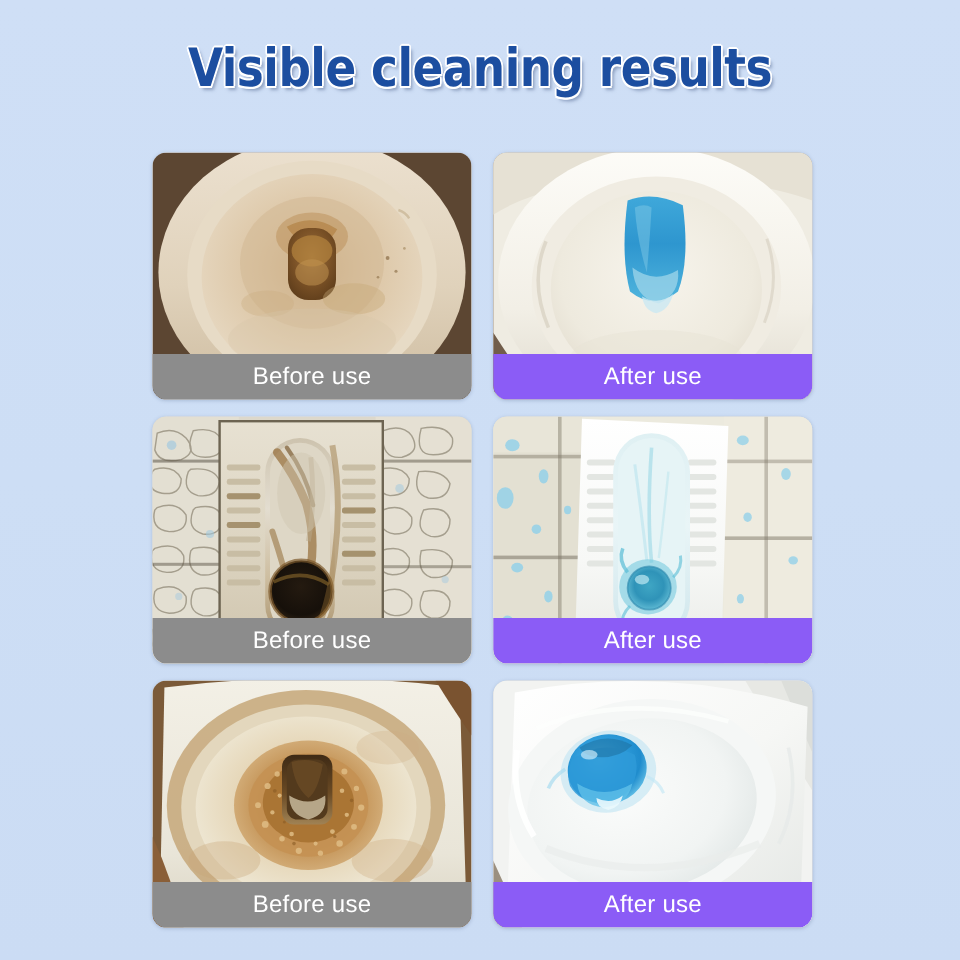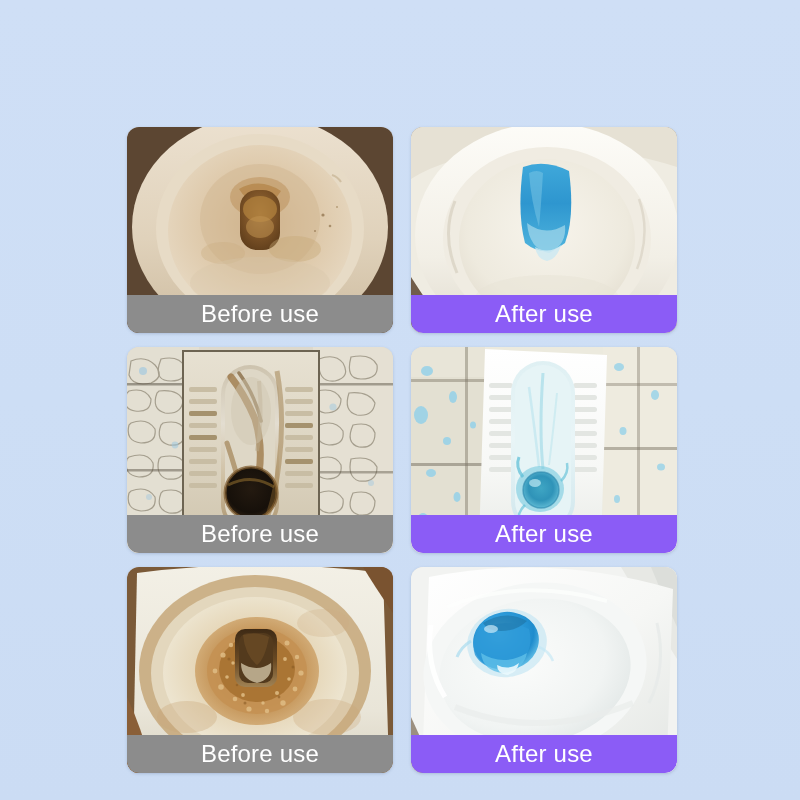--- a/index.html
+++ b/index.html
@@ -85,34 +85,37 @@
   
   .caption {
     position: absolute;
     left: 0;
     bottom: 0;
     width: 266px;
     height: 38px;
     line-height: 38px;
     text-align: center;
     color: #ffffff;
-    font-size: 24px;
+    font-size: 20px;
     font-family: "Liberation Sans", sans-serif;
     border-bottom-left-radius: 12px;
     border-bottom-right-radius: 12px;
     letter-spacing: 0.2px;
   }
   .caption.before { background: #8c8c8c; }
   .caption.after  { background: #8b5cf6; }
 </style>
 </head>
 <body>
 
 <div class="page">
 
+  <div class="title-wrap">
+    <span class="title">Visible cleaning results</span>
+  </div>
 
   <div class="grid">
 
     <div class="row">
 
       <div class="card">
         <div class="photo">
           <svg viewBox="0 0 266 206" preserveAspectRatio="none">
             <defs>
               <radialGradient id="r1b_bowl" cx="50%" cy="46%" r="62%">

